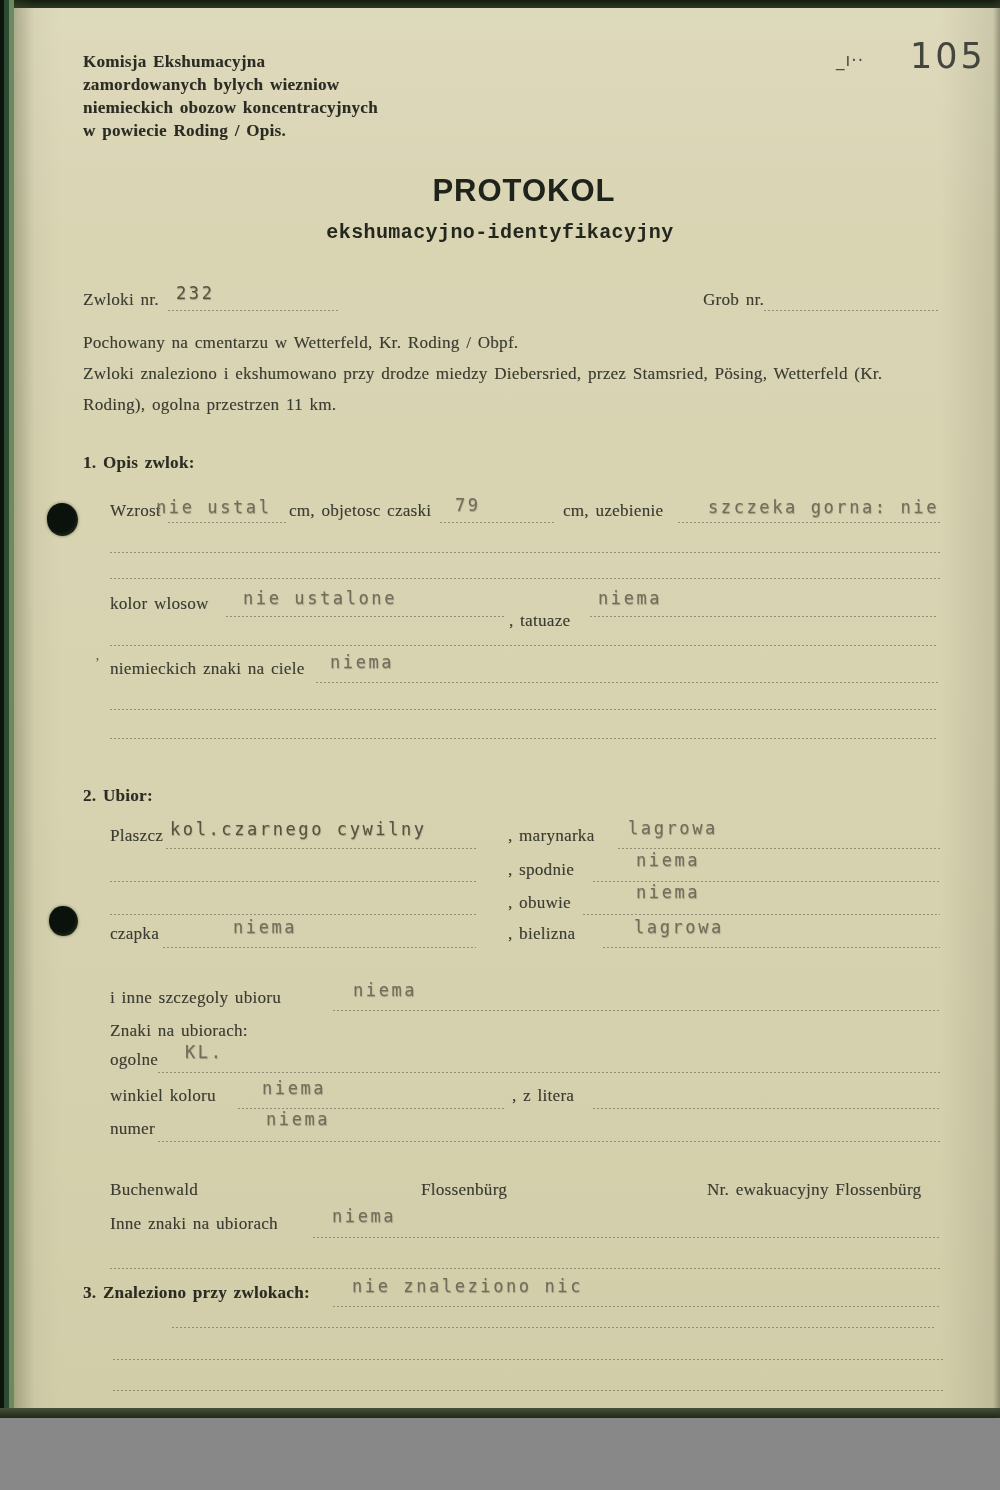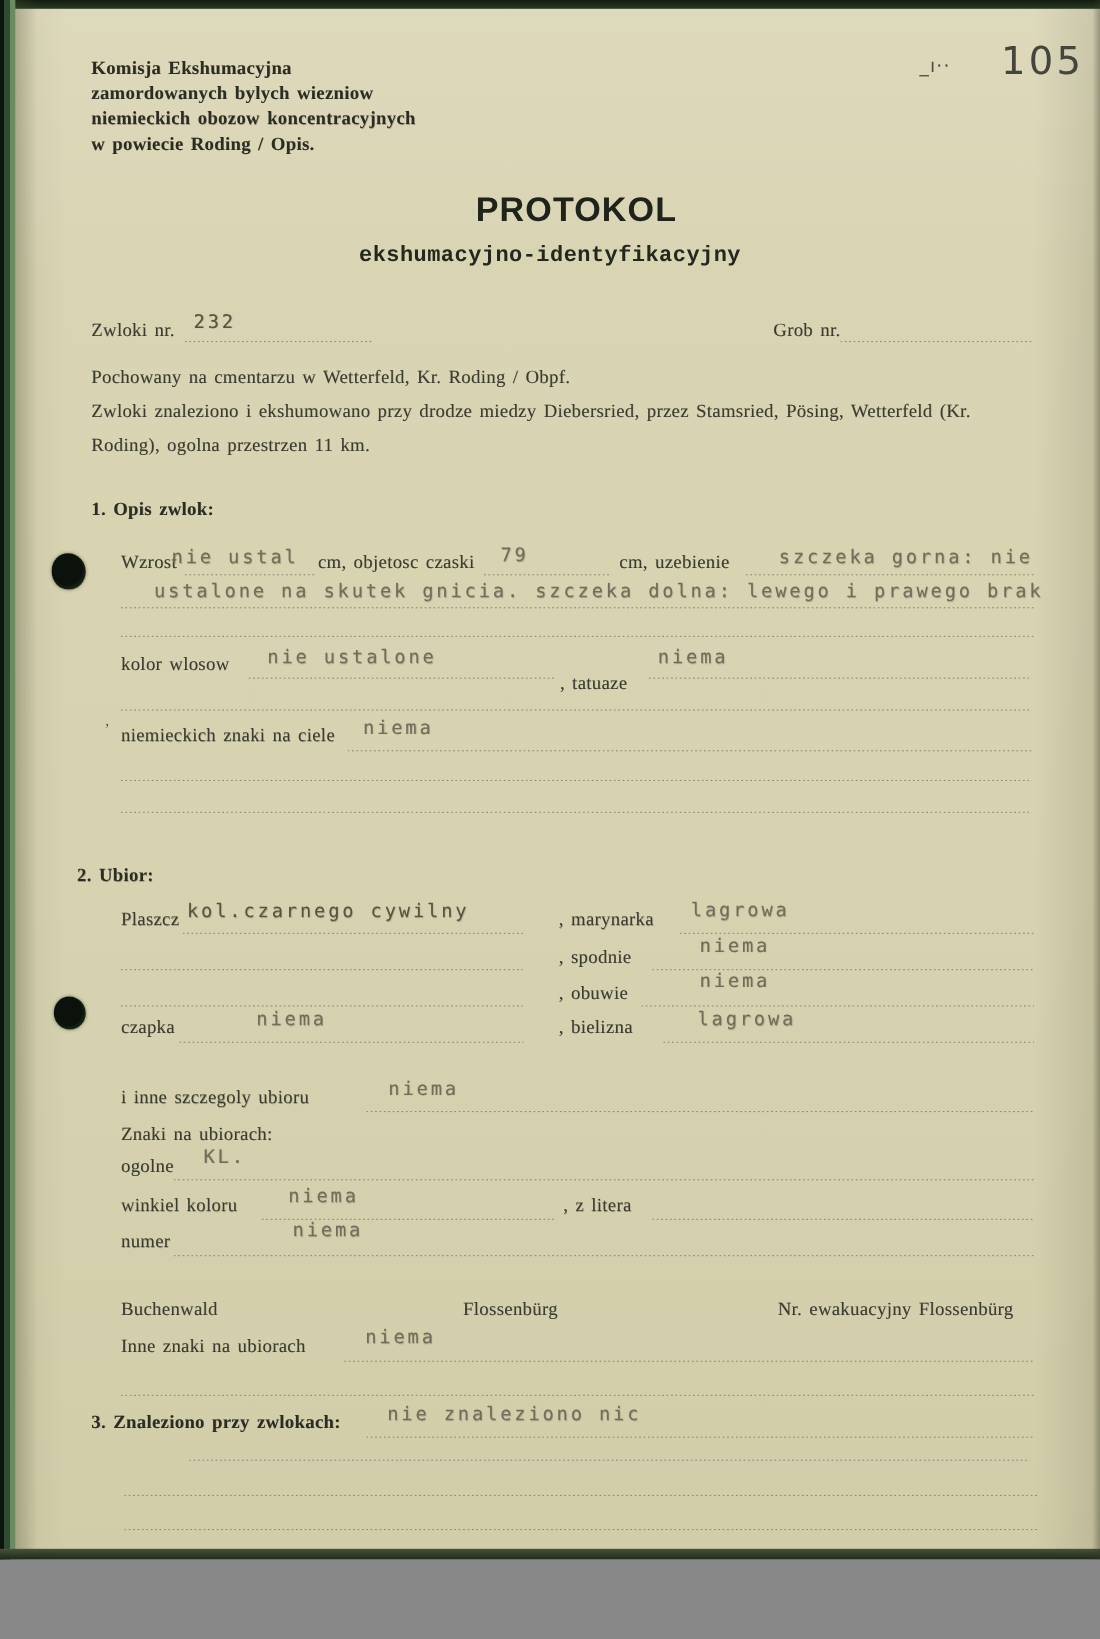--- a/index.html
+++ b/index.html
@@ -94,42 +94,41 @@
   <div class="print" style="left:110px; top:501px;">Wzrost</div>
   <div class="typed" style="left:156px; top:497px;">nie ustal</div>
   <div class="dot" style="left:168px; top:521px; width:118px;"></div>
   <div class="print" style="left:289px; top:501px;">cm, objetosc czaski</div>
   <div class="typed" style="left:455px; top:495px;">79</div>
   <div class="dot" style="left:440px; top:521px; width:116px;"></div>
   <div class="print" style="left:563px; top:501px;">cm, uzebienie</div>
   <div class="typed" style="left:684px; top:497px;margin-left:24px;">szczeka gorna: nie</div>
   <div class="dot" style="left:678px; top:521px; width:263px;"></div>
 
-  <div class="typed" style="left:140px; top:528px;">ustalone na skutek gnicia. szczeka dolna: lewego i prawego brak</div>
   <div class="dot" style="left:110px; top:551px; width:830px;"></div>
   <div class="dot" style="left:110px; top:577px; width:830px;"></div>
 
   <div class="print" style="left:110px; top:594px;">kolor wlosow</div>
   <div class="typed" style="left:243px; top:588px;">nie ustalone</div>
   <div class="dot" style="left:226px; top:615px; width:278px;"></div>
   <div class="print" style="left:509px; top:611px;">, tatuaze</div>
   <div class="typed" style="left:598px; top:588px;">niema</div>
   <div class="dot" style="left:590px; top:615px; width:348px;"></div>
 
   <div class="dot" style="left:110px; top:644px; width:828px;"></div>
 
   <div class="stray" style="left:95px; top:656px;">’</div>
   <div class="print" style="left:110px; top:659px;">niemieckich znaki na ciele</div>
   <div class="typed" style="left:330px; top:652px;">niema</div>
   <div class="dot" style="left:316px; top:681px; width:622px;"></div>
 
   <div class="dot" style="left:110px; top:708px; width:828px;"></div>
   <div class="dot" style="left:110px; top:737px; width:828px;"></div>
 
-  <div class="print b" style="left:70px; top:786px;">2. Ubior:</div>
+  <div class="print b" style="left:83px; top:786px;">2. Ubior:</div>
 
   <div class="print" style="left:110px; top:826px;">Plaszcz</div>
   <div class="typed dark" style="left:170px; top:819px;">kol.czarnego cywilny</div>
   <div class="dot" style="left:166px; top:847px; width:310px;"></div>
   <div class="print" style="left:508px; top:826px;">, marynarka</div>
   <div class="typed" style="left:628px; top:818px;">lagrowa</div>
   <div class="dot" style="left:618px; top:847px; width:322px;"></div>
 
   <div class="dot" style="left:110px; top:880px; width:366px;"></div>
   <div class="print" style="left:508px; top:860px;">, spodnie</div>

